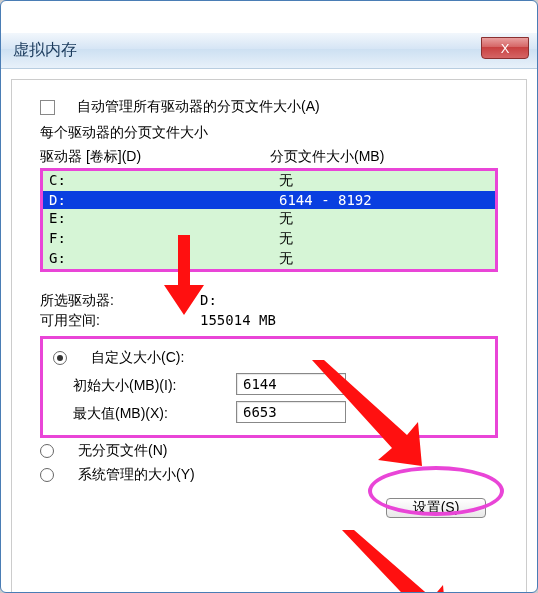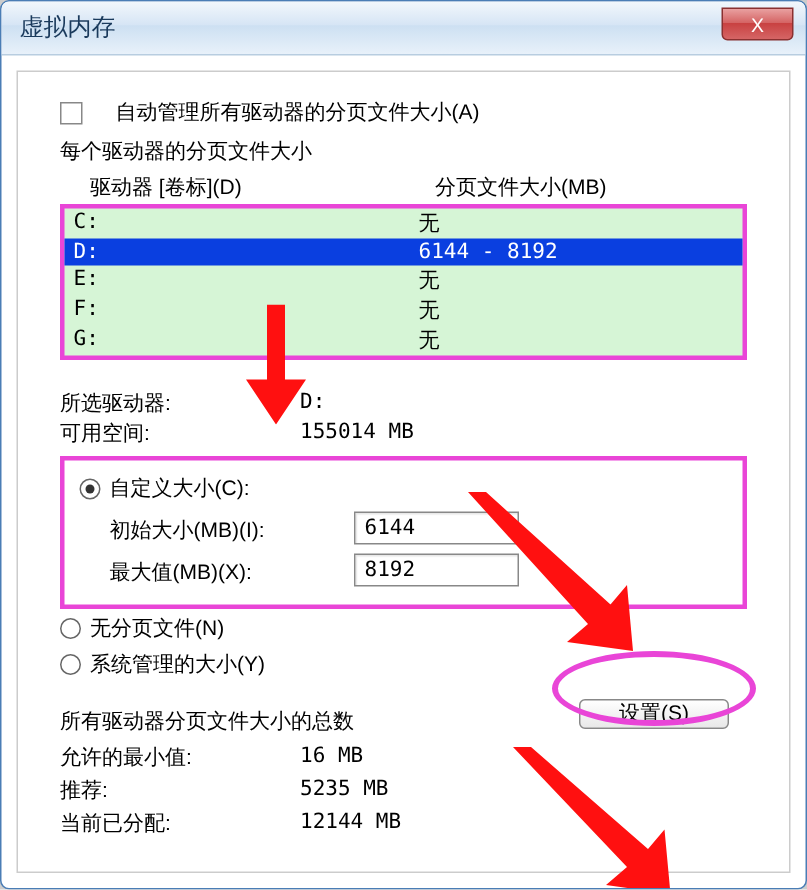--- a/index.html
+++ b/index.html
@@ -21,20 +21,21 @@
       height: 100%;
     }
     .titlebar {
       background: linear-gradient(to bottom, #f2f7fc, #d6e5f5 45%, #cde0f2 46%, #e8f1fa);
       height: 36px;
       display: flex;
       align-items: center;
       padding: 0 12px;
       position: relative;
       border-bottom: 1px solid #b8cde0;
+      margin-top: 32px;
     }
     .title {
       font-size: 16px;
       color: #1a3a5c;
       font-weight: normal;
     }
     .close-btn {
       position: absolute;
       right: 8px;
       top: 4px;
@@ -55,21 +56,21 @@
       background: #fff;
       border: 1px solid #ccc;
       margin: 10px;
       height: calc(100% - 56px);
       position: relative;
     }
     .chk-row { display: flex; align-items: center; gap: 22px; margin-bottom: 8px; }
     .chk { width: 15px; height: 15px; border: 1px solid #888; background: #fff; }
     .section-label { margin-bottom: 6px; }
     .columns-header { display: flex; margin-bottom: 2px; }
-    .col-left { width: 230px; margin-left: 20px; }
+    .col-left { width: 230px; }
     .col-right { flex: 1; }
     .drive-list {
       border: 3px solid #e945d7;
       background: #d6f5d6;
       position: relative;
     }
     .drive-row {
       display: flex;
       padding: 1px 6px;
       font-family: "SimSun", monospace;
@@ -81,21 +82,21 @@
       color: #fff;
     }
     .info-row { display: flex; margin-top: 20px; }
     .info-label { width: 160px; }
     .info-val { font-family: "SimSun", monospace; }
     .custom-box {
       border: 3px solid #e945d7;
       padding: 6px 10px;
       margin-top: 6px;
     }
-    .radio-row { display: flex; align-items: center; gap: 6px; margin: 4px 0; }
+    .radio-row { display: flex; align-items: center; gap: 24px; margin: 4px 0; }
     .radio {
       width: 14px; height: 14px; border: 1px solid #666; border-radius: 50%;
       background: #fff; display: inline-flex; align-items: center; justify-content: center;
     }
     .radio.checked::after {
       content: ""; width: 6px; height: 6px; background: #333; border-radius: 50%;
     }
     .size-row { display: flex; align-items: flex-end; margin: 6px 0 6px 20px; }
     .size-label { width: 140px; }
     .size-input {
@@ -199,53 +200,38 @@
       <div class="radio-row">
         <span class="radio checked"></span>
         <span>自定义大小(C):</span>
       </div>
       <div class="size-row">
         <span class="size-label">初始大小(MB)(I):</span>
         <span class="size-input">6144</span>
       </div>
       <div class="size-row">
         <span class="size-label">最大值(MB)(X):</span>
-        <span class="size-input">8192</span>
+        <span class="size-input">6653</span>
       </div>
     </div>
 
     <div class="radio-row">
       <span class="radio"></span>
       <span>无分页文件(N)</span>
     </div>
     <div class="radio-row" style="margin-top:6px;">
       <span class="radio"></span>
       <span>系统管理的大小(Y)</span>
     </div>
 
     <div class="set-btn">
       <span>设置(S)</span>
     </div>
     <div class="set-btn-oval"></div>
 
-    <div class="totals">
-      <div class="section-label">所有驱动器分页文件大小的总数</div>
-      <div class="total-row">
-        <span class="total-label">允许的最小值:</span>
-        <span class="total-val">16 MB</span>
-      </div>
-      <div class="total-row">
-        <span class="total-label">推荐:</span>
-        <span class="total-val">5235 MB</span>
-      </div>
-      <div class="total-row">
-        <span class="total-label">当前已分配:</span>
-        <span class="total-val">12144 MB</span>
-      </div>
-    </div>
 
     <div class="arrow" style="left:152px; top:155px;">
       <svg width="40" height="80">
           <polygon points="14,0 26,0 26,50 40,50 20,80 0,50 14,50" fill="#ff1010"></polygon>
         </svg>
     </div>
     <div class="arrow" style="left:300px; top:280px;">
       <svg width="120" height="110">
           <polygon points="0,0 12,0 95,75 106,62 110,106 66,100 80,88" fill="#ff1010"></polygon>
         </svg>

